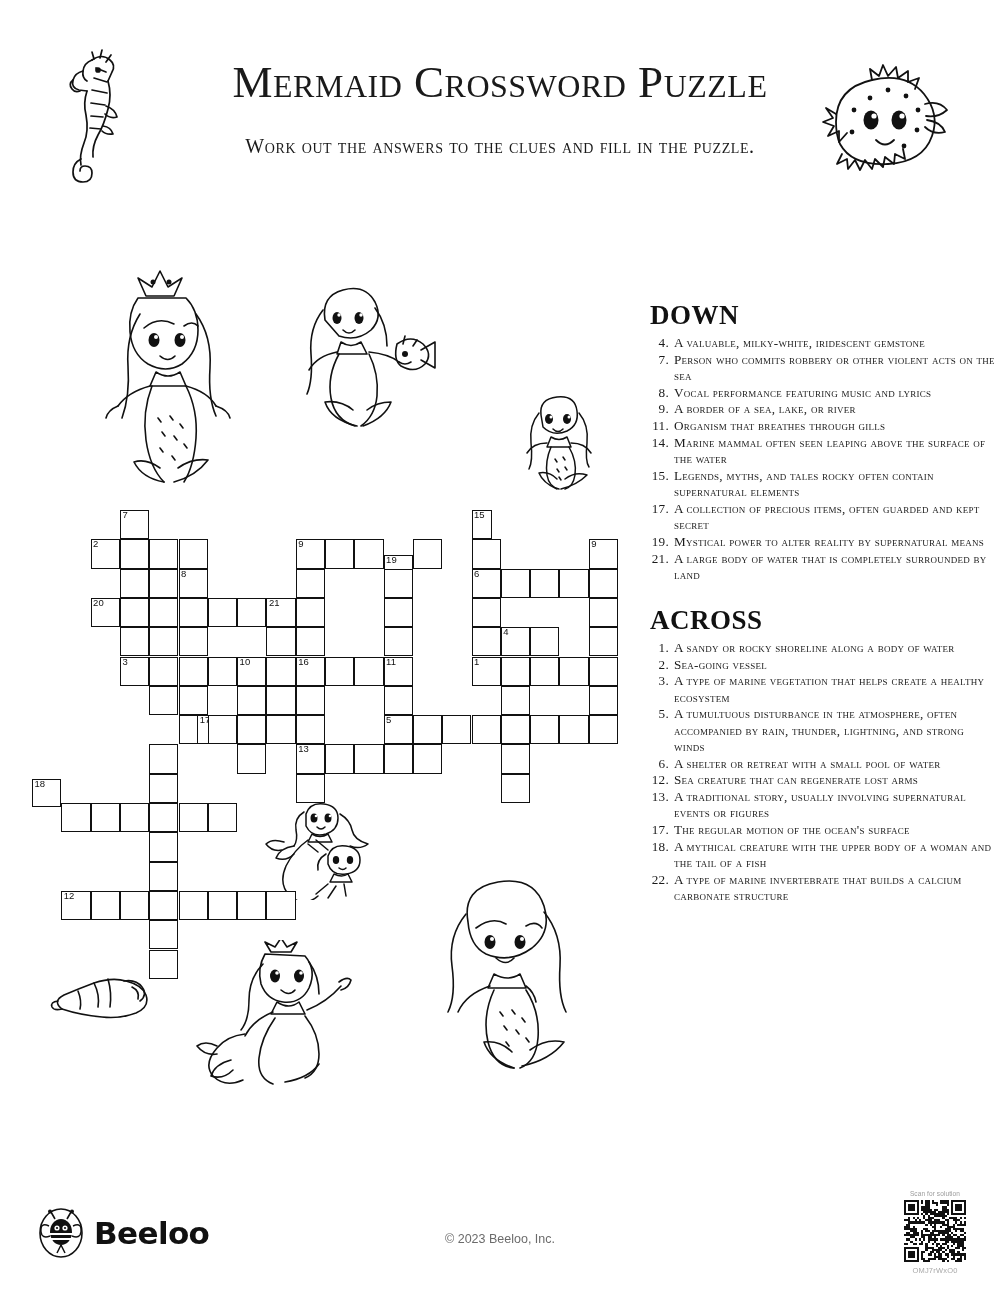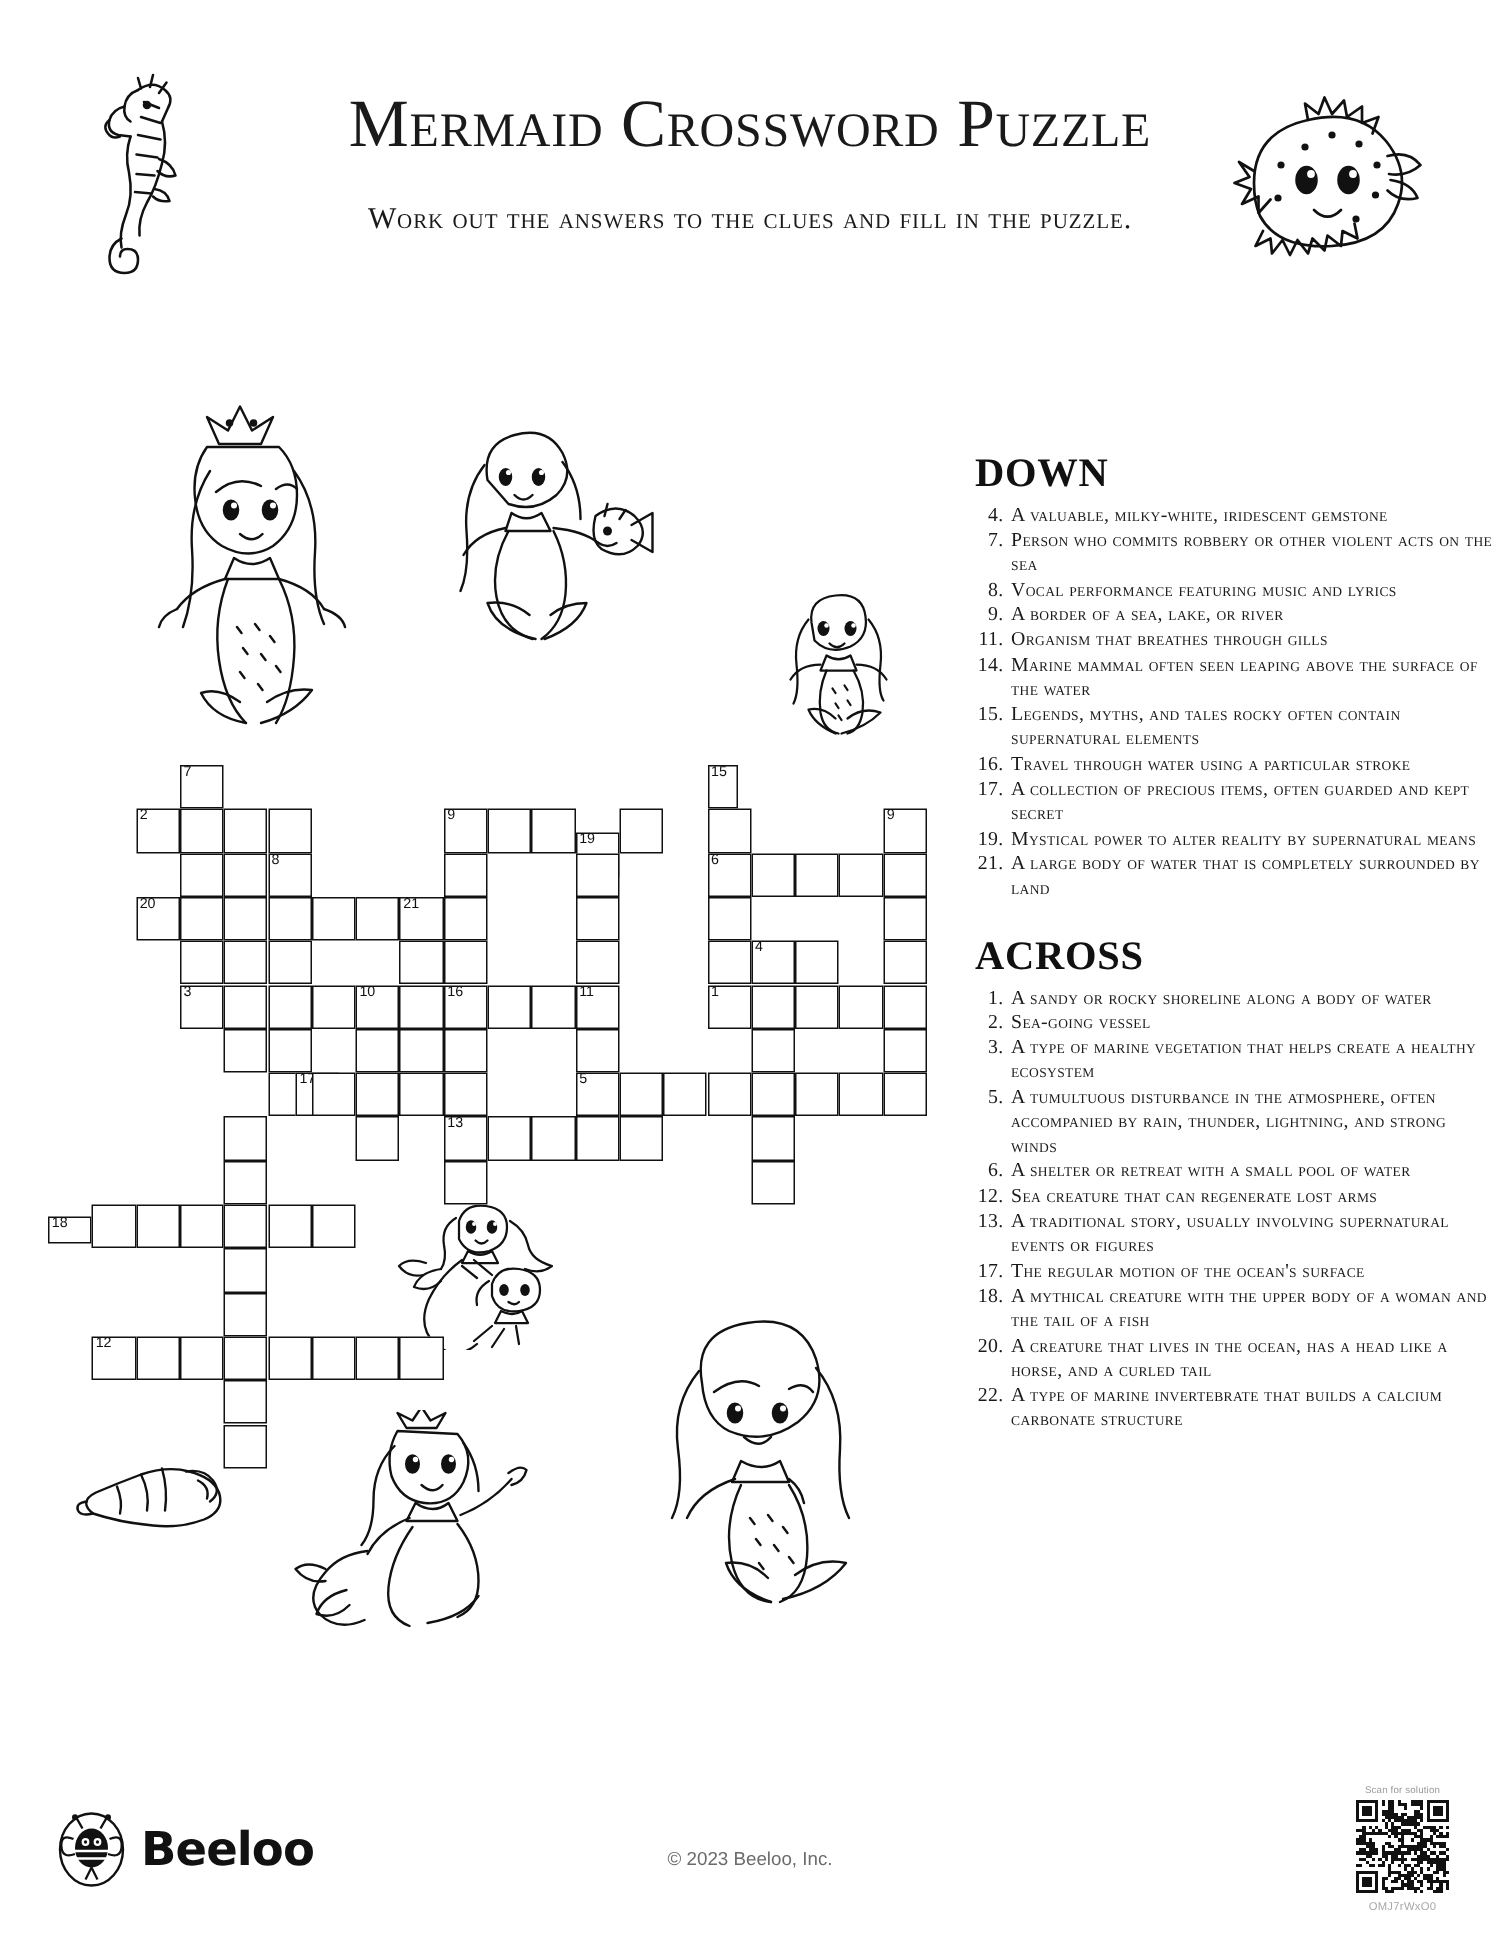--- a/index.html
+++ b/index.html
@@ -478,21 +478,21 @@
     <div class="cell" style="left: 149.2px; top: 920.2px; width: 29.3px; height: 29.3px;"></div>
     <div class="cell" style="left: 149.2px; top: 949.5px; width: 29.3px; height: 29.3px;"></div>
     <div class="cell" style="left: 412.9px; top: 715.1px; width: 29.3px; height: 29.3px;"></div>
     <div class="cell" style="left: 442.2px; top: 715.1px; width: 29.3px; height: 29.3px;"></div>
     <div class="cell" style="left: 471.5px; top: 715.1px; width: 29.3px; height: 29.3px;"></div>
     <div class="cell" style="left: 530.1px; top: 715.1px; width: 29.3px; height: 29.3px;"></div>
     <div class="cell" style="left: 559.4px; top: 715.1px; width: 29.3px; height: 29.3px;"></div>
     <div class="cell" style="left: 325px; top: 744.4px; width: 29.3px; height: 29.3px;"></div>
     <div class="cell" style="left: 354.3px; top: 744.4px; width: 29.3px; height: 29.3px;"></div>
     <div class="cell" style="left: 412.9px; top: 744.4px; width: 29.3px; height: 29.3px;"></div>
-    <div class="cell" style="left: 32px; top: 811px; width: 29.3px; height: 18px;">
+    <div class="cell" style="left: 32px; top: 779px; width: 29.3px; height: 28px;">
       <span class="cnum">18</span>
     </div>
     <div class="cell" style="left: 61.3px; top: 803px; width: 29.3px; height: 29.3px;"></div>
     <div class="cell" style="left: 90.6px; top: 803px; width: 29.3px; height: 29.3px;"></div>
     <div class="cell" style="left: 119.9px; top: 803px; width: 29.3px; height: 29.3px;"></div>
     <div class="cell" style="left: 178.5px; top: 803px; width: 29.3px; height: 29.3px;"></div>
     <div class="cell" style="left: 207.8px; top: 803px; width: 29.3px; height: 29.3px;"></div>
     <div class="cell" style="left: 61.3px; top: 890.9px; width: 29.3px; height: 29.3px;">
       <span class="cnum">12</span>
     </div>
@@ -534,24 +534,20 @@
       </li>
       <li class="clue-item">
         <span class="clue-num">14.</span>
         <span class="clue-text">Marine mammal often seen leaping above the surface of the water</span>
       </li>
       <li class="clue-item">
         <span class="clue-num">15.</span>
         <span class="clue-text">Legends, myths, and tales rocky often contain supernatural elements</span>
       </li>
       <li class="clue-item">
-        <span class="clue-num">16.</span>
-        <span class="clue-text">Travel through water using a particular stroke</span>
-      </li>
-      <li class="clue-item">
         <span class="clue-num">17.</span>
         <span class="clue-text">A collection of precious items, often guarded and kept secret</span>
       </li>
       <li class="clue-item">
         <span class="clue-num">19.</span>
         <span class="clue-text">Mystical power to alter reality by supernatural means</span>
       </li>
       <li class="clue-item">
         <span class="clue-num">21.</span>
         <span class="clue-text">A large body of water that is completely surrounded by land</span>
@@ -588,24 +584,20 @@
         <span class="clue-num">13.</span>
         <span class="clue-text">A traditional story, usually involving supernatural events or figures</span>
       </li>
       <li class="clue-item">
         <span class="clue-num">17.</span>
         <span class="clue-text">The regular motion of the ocean's surface</span>
       </li>
       <li class="clue-item">
         <span class="clue-num">18.</span>
         <span class="clue-text">A mythical creature with the upper body of a woman and the tail of a fish</span>
-      </li>
-      <li class="clue-item">
-        <span class="clue-num">20.</span>
-        <span class="clue-text">A creature that lives in the ocean, has a head like a horse, and a curled tail</span>
       </li>
       <li class="clue-item">
         <span class="clue-num">22.</span>
         <span class="clue-text">A type of marine invertebrate that builds a calcium carbonate structure</span>
       </li>
     </ul>
 </div>
 
 <div class="footer">
   <div class="brand">

